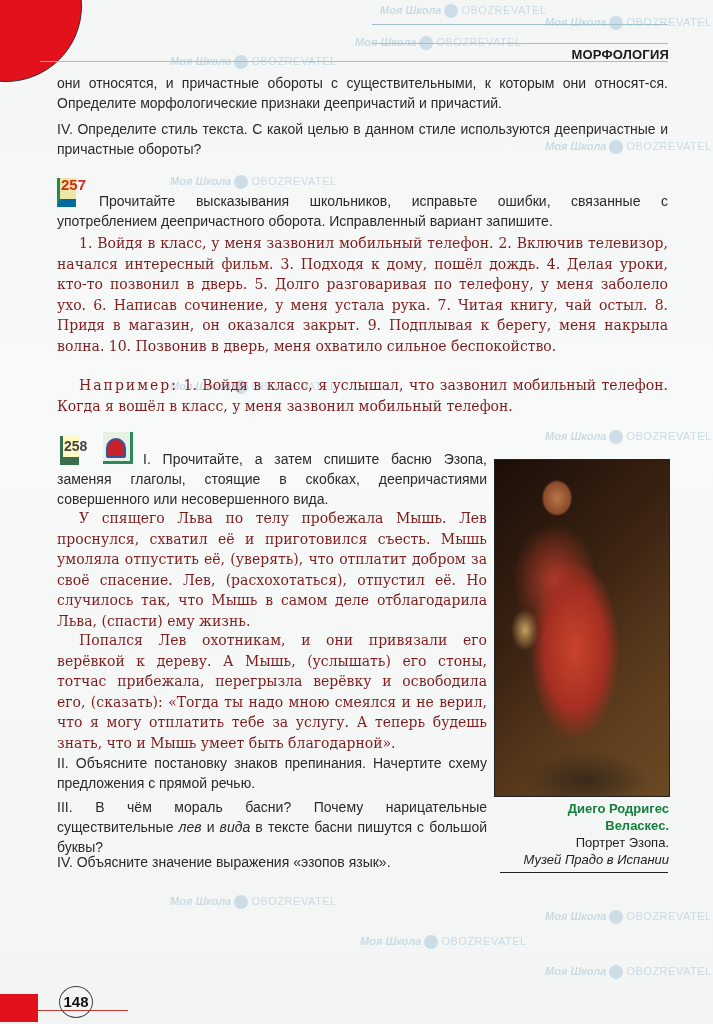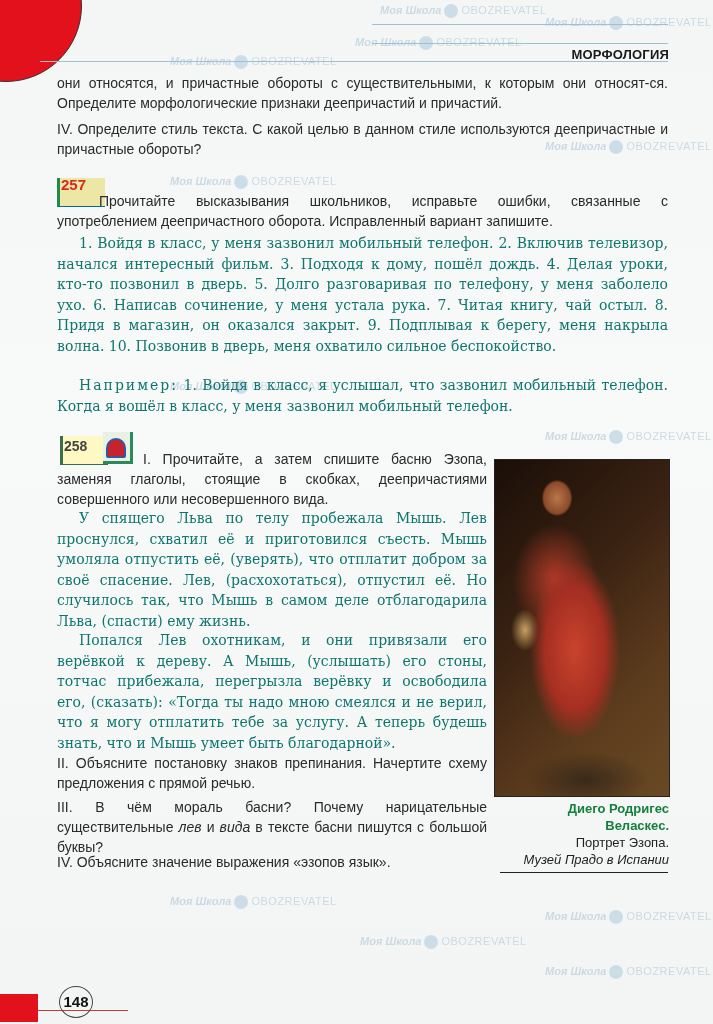--- a/index.html
+++ b/index.html
@@ -9,26 +9,26 @@
     font-family:"Liberation Sans", sans-serif; color:#222;
   }
   .page-bg { position:absolute; left:0; top:0; width:713px; height:1024px;
     background:linear-gradient(180deg,#f4f6f6 0%,#f8f9f9 40%,#f3f5f5 100%); }
   .red-corner { position:absolute; left:-70px; top:-70px; width:150px; height:150px;
     border-radius:50%; background:#e3111b; border:1px solid #333; }
   .hline { position:absolute; height:1px; background:#9fc0cf; }
   .section-title { position:absolute; right:44px; top:47px; font-size:13px; font-weight:bold;
     color:#1a1a1a; letter-spacing:0.2px; }
   .sans { font-family:"Liberation Sans", sans-serif; font-size:14px; line-height:20px; color:#2a2a2a; }
-  .serif { font-family:"DejaVu Serif", serif; font-size:14px; line-height:20.5px; color:#0f766e; }
+  .serif { font-family:"DejaVu Serif", serif; font-size:14px; line-height:20.5px; color:#7f1d1d; }
   .block { position:absolute; text-align:justify; }
   .indent { text-indent:22px; }
   .spaced { letter-spacing:2px;margin-top:24px; }
-  .badge { position:absolute; width:48px; height:29px; background:#ece7a6;
-    border-left:3px solid #1f8a4a; border-bottom:1px solid #0369a1; box-sizing:border-box; }
+  .badge { position:absolute; width:19px; height:29px; background:#ece7a6;
+    border-left:3px solid #1f8a4a; border-bottom:8px solid #0369a1; box-sizing:border-box; }
   .badge .num { position:absolute; left:1px; top:-2px; font-weight:bold; font-size:15px; color:#d62b1b; }
   .badge.b258 { background:#fef9c3; border-color:#3a6f4e; }
   .badge.b258 .num { color:#444; font-size:14px; top:2px; }
   .house-icon { position:absolute; width:30px; height:32px; box-sizing:border-box;
     border-right:3px solid #2a8a5a; border-bottom:3px solid #2a8a5a; background:#e9f0e4; }
   .house-icon .roof { position:absolute; left:3px; top:6px; width:20px; height:20px;
     background:#c8232a; border-radius:10px 10px 2px 2px; border:2px solid #3456a0; box-sizing:border-box; }
   .painting { position:absolute; left:494px; top:459px; width:174px; height:336px;
     background:
       radial-gradient(ellipse 22px 26px at 62px 38px, #b8784a 0%, #8b4a2a 60%, transparent 70%),

